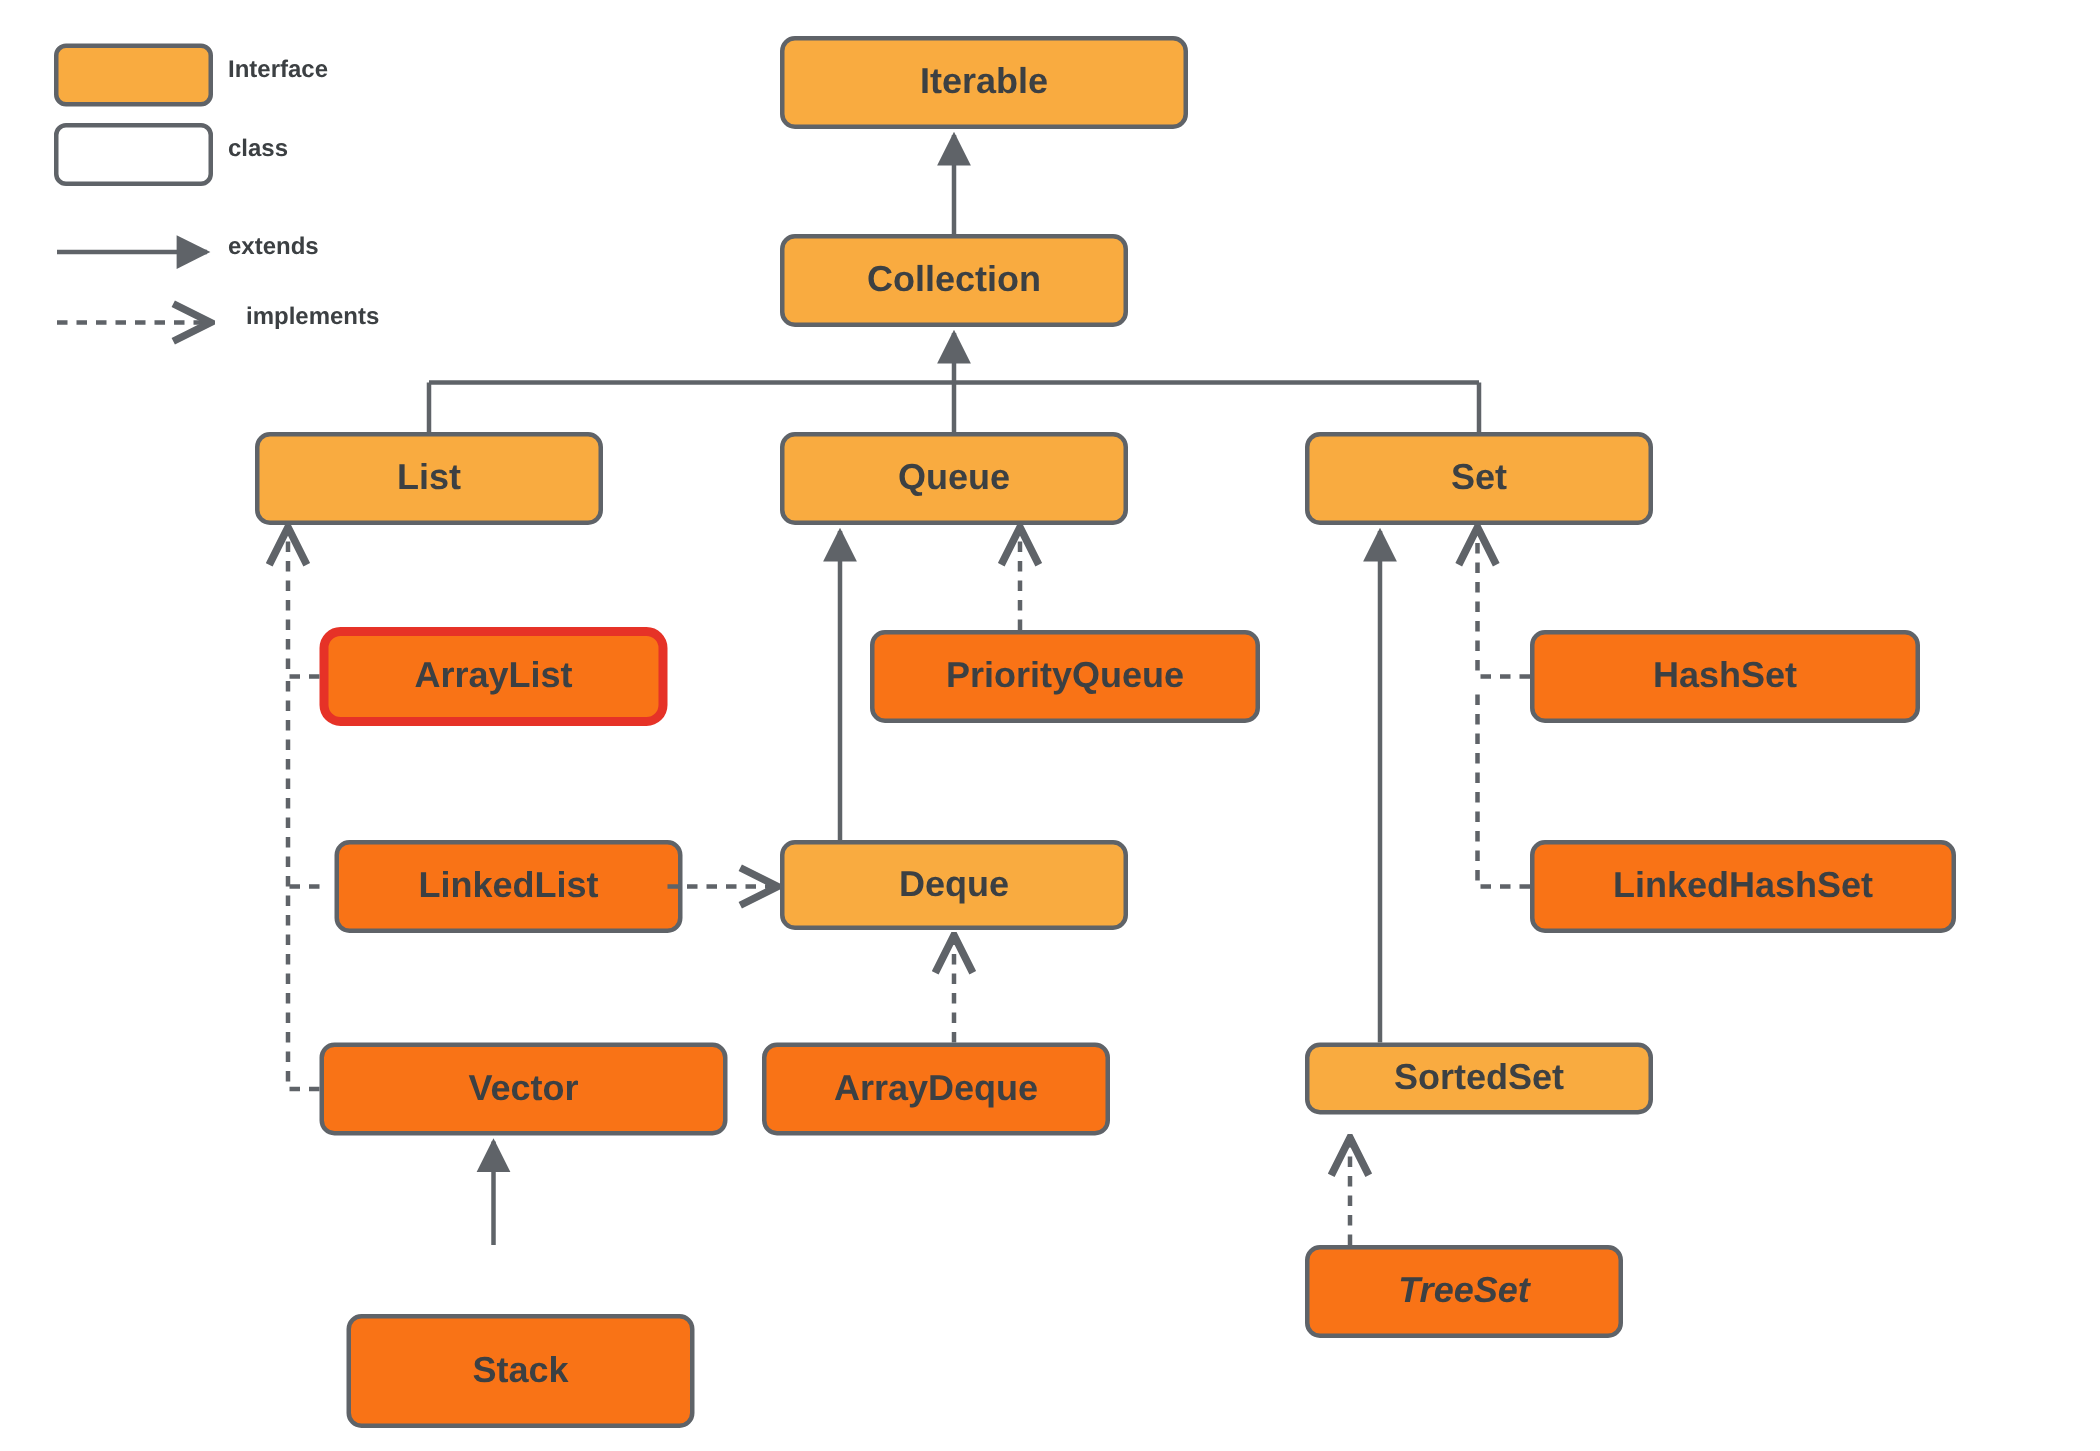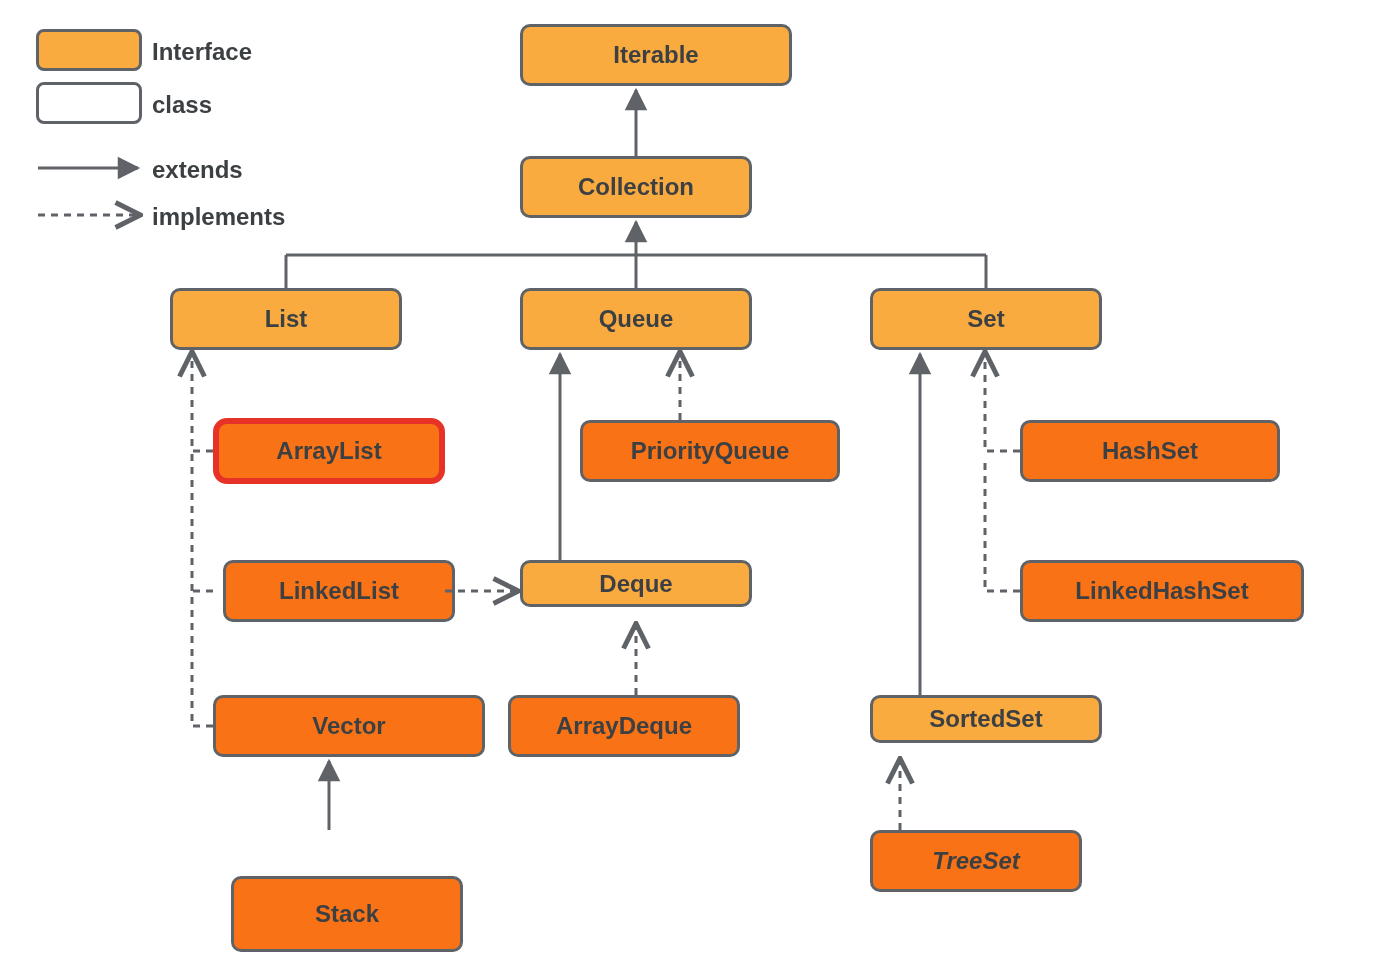--- a/index.html
+++ b/index.html
@@ -32,21 +32,21 @@
   }
   .legend-box {
     position: absolute;
     border: 3px solid #5f6368;
     border-radius: 8px;
     box-sizing: border-box;
   }
   .legend-text {
     position: absolute;
     font-weight: 700;
-    font-size: 24px;
+    font-size: 16px;
     color: #3c4043;
   }
   svg.edges {
     position: absolute;
     top: 0;
     left: 0;
     width: 1400px;
     height: 967px;
     pointer-events: none;
   }
@@ -54,36 +54,36 @@
 </head>
 <body>
 
 <div class="legend-box iface" style="left:36px; top:29px; width:106px; height:42px;"></div>
 <div class="legend-text" style="left:152px; top:38px;">Interface</div>
 
 <div class="legend-box" style="left:36px; top:82px; width:106px; height:42px; background:#fff;"></div>
 <div class="legend-text" style="left:152px; top:91px;">class</div>
 
 <div class="legend-text" style="left:152px; top:156px;">extends</div>
-<div class="legend-text" style="left:152px; top:203px;">implements</div>
+<div class="legend-text" style="left:164px; top:203px;">implements</div>
 
 <div class="node iface" style="left:520px; top:24px; width:272px; height:62px;">Iterable</div>
 <div class="node iface" style="left:520px; top:156px; width:232px; height:62px;">Collection</div>
 
 <div class="node iface" style="left:170px; top:288px; width:232px; height:62px;">List</div>
 <div class="node iface" style="left:520px; top:288px; width:232px; height:62px;">Queue</div>
 <div class="node iface" style="left:870px; top:288px; width:232px; height:62px;">Set</div>
 
 <div class="node highlight" style="left:213px; top:418px; width:232px; height:66px;">ArrayList</div>
 <div class="node" style="left:213px; top:560px; width:232px; height:62px;margin-left:10px;">LinkedList</div>
 <div class="node" style="left:213px; top:695px; width:272px; height:62px;">Vector</div>
 <div class="node" style="left:213px; top:876px; width:232px; height:76px;margin-left:18px;">Stack</div>
 
 <div class="node" style="left:580px; top:420px; width:260px; height:62px;">PriorityQueue</div>
-<div class="node iface" style="left:520px; top:560px; width:232px; height:47px;">Deque</div>
+<div class="node iface" style="left:520px; top:560px; width:232px; height:60px;">Deque</div>
 <div class="node" style="left:508px; top:695px; width:232px; height:62px;">ArrayDeque</div>
 
 <div class="node" style="left:1020px; top:420px; width:260px; height:62px;">HashSet</div>
 <div class="node" style="left:1020px; top:560px; width:284px; height:62px;">LinkedHashSet</div>
 <div class="node iface" style="left:870px; top:695px; width:232px; height:48px;">SortedSet</div>
 <div class="node" style="left:870px; top:830px; width:212px; height:62px;font-style:italic;">TreeSet</div>
 
 <svg class="edges">
   <defs>
     <marker id="arrow" viewBox="0 0 12 12" refX="10" refY="6" markerWidth="9" markerHeight="9" orient="auto-start-reverse">

